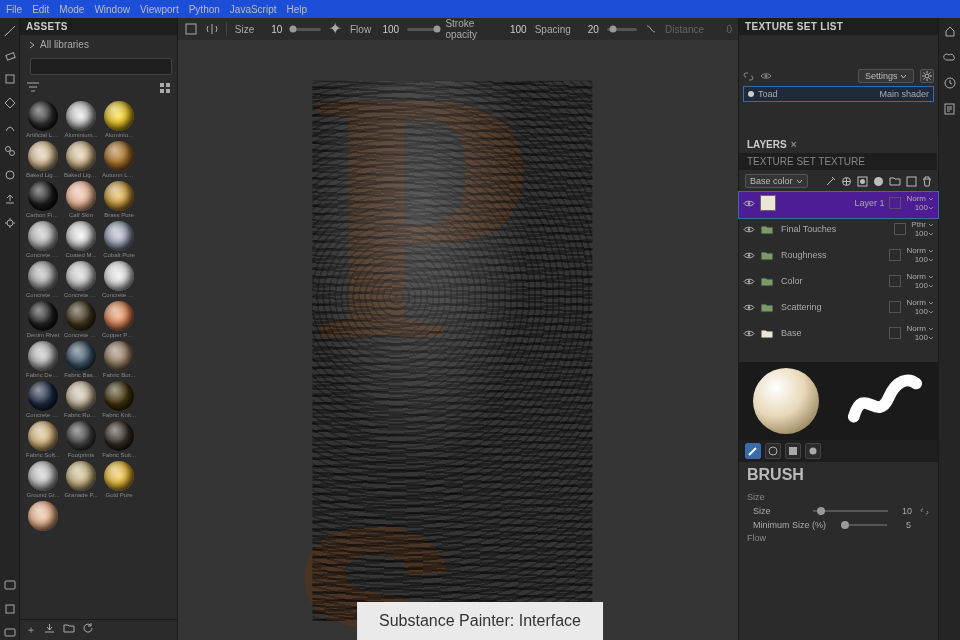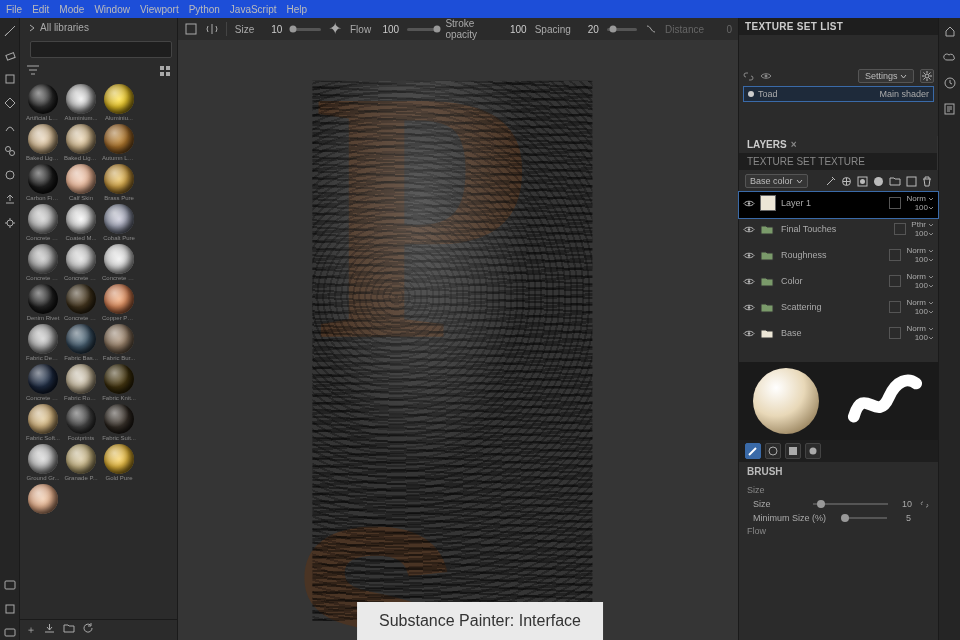--- a/index.html
+++ b/index.html
@@ -66,41 +66,41 @@
   .layers-tabs .tab.active { background:#2b2b2b; color:#ccc; font-weight:bold; }
   .layers-tabs .tab .x { margin-left:4px; color:#888; }
   .layers-toolbar { display:flex; align-items:center; padding:4px 6px; gap:6px; font-size:9px; }
   .dropdown { background:#353535; border:1px solid #555; color:#bbb; padding:1px 4px; border-radius:2px; cursor:pointer; display:flex; align-items:center; gap:3px; }
   .layers-toolbar .spacer{flex:1;}
   .layer-icons{ display:flex; gap:5px; }
   .layer-icons span{ cursor:pointer; }
   
   .layers-list { display:flex; flex-direction:column; }
   .layer { display:flex; align-items:center; padding:2px 4px 6px; gap:5px; font-size:9px; position:relative; }
-  .layer.sel { outline:1px solid #3a6aa8; background:#000000; }
+  .layer.sel { outline:1px solid #3a6aa8; background:#4c1d95;text-align:right; }
   .eye { width:12px; text-align:center; cursor:pointer; }
   .thumb { width:16px; height:16px; background:#555; border:1px solid #666; }
   .thumb.folder { background:none; border:none; display:flex; align-items:center; }
   .layer .nm { flex:1; }
   .layer .mask-sq{ width:12px;height:12px;border:1px solid #555;}
   .layer .blend { display:flex; flex-direction:column; align-items:flex-end; font-size:8px; gap:0; }
   .layer .blend .bm{ display:flex;align-items:center;gap:2px;}
   
   .properties { flex:1; display:flex; flex-direction:column; margin-top:14px; min-height:0; }
   .prop-head{ background:#1e1e1e; padding:3px 6px; font-size:10px; font-weight:bold; color:#ccc; display:flex; justify-content:space-between; align-items:center; letter-spacing:.3px; }
   .prop-head .btns{ display:flex; gap:8px; }
   .prop-previews { display:flex; gap:10px; padding:6px; background:#1a1a1a; align-items:center; justify-content:space-around; }
   .preview-sphere{ width:66px;height:66px;border-radius:50%;background:radial-gradient(circle at 35% 30%,#fff,#e8d8b8 45%,#9a8560 80%,#3a2d1a);}
   .brush-stroke{ width:78px;height:56px; position:relative; }
   .brush-stroke svg{width:100%;height:100%;}
   .prop-tabs{ display:flex; gap:4px; padding:3px 6px; background:#1e1e1e; }
   .prop-tabs span{ width:16px;height:16px;display:flex;align-items:center;justify-content:center;cursor:pointer;border:1px solid #444;background:#2b2b2b;border-radius:2px;}
   .prop-tabs span.active{ background:#3a6aa8;border-color:#3a6aa8;color:#fff;}
   .brush-section{ padding:4px 8px; font-size:9px; }
-  .brush-section .title{ font-weight:bold; color:#bbb; font-size:10px; margin-bottom:8px;}
+  .brush-section .title{ font-weight:bold; color:#bbb; font-size:16px; margin-bottom:8px;}
   .brush-section .grp{ color:#888; margin:3px 0 1px; }
   .prop-slider-row{ display:flex; align-items:center; gap:6px; margin:3px 0; }
   .prop-slider-row .lbl{ width:60px; padding-left:6px; }
   .slider-track{ flex:1; height:2px; background:#555; position:relative; }
   .slider-track::after{content:'';position:absolute;top:50%;left:var(--p,10%);width:8px;height:8px;background:#999;border-radius:50%;transform:translate(-50%,-50%);}
   .prop-slider-row .val{ width:18px;text-align:right; }
   .link-btn{ width:12px;height:12px;display:flex;align-items:center;justify-content:center;cursor:pointer;color:#888;}
   
   
   .caption { position:absolute; left:50%; bottom:0; transform:translateX(-50%); background:#eaeaea; color:#333; font-size:16px; padding:10px 22px; font-family:Arial,sans-serif; }
@@ -184,20 +184,21 @@
         </svg>
       </span>
     <span class="ico">
         <svg width="12" height="12">
           <rect x="1" y="2" width="10" height="7" rx="1" fill="none" stroke="#aaa"></rect>
         </svg>
       </span>
   </div>
 
   <div class="assets-panel">
+    <div class="panel-title">ASSETS</div>
     <div class="lib-row">
       <svg width="8" height="8">
           <path d="M2 1 L6 4 L2 7" fill="none" stroke="#aaa"></path>
         </svg>
       <span>All libraries</span>
     </div>
     <div class="search-row">
       <svg width="11" height="11">
           <circle cx="4.5" cy="4.5" r="3" fill="none" stroke="#999"></circle>
           <path d="M7 7 L10 10" stroke="#999"></path>

